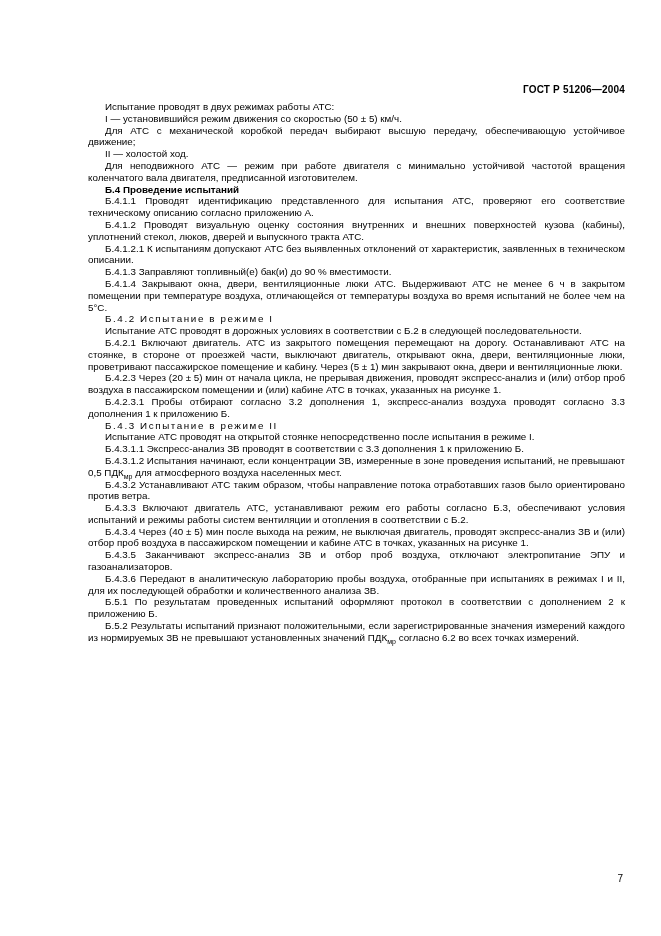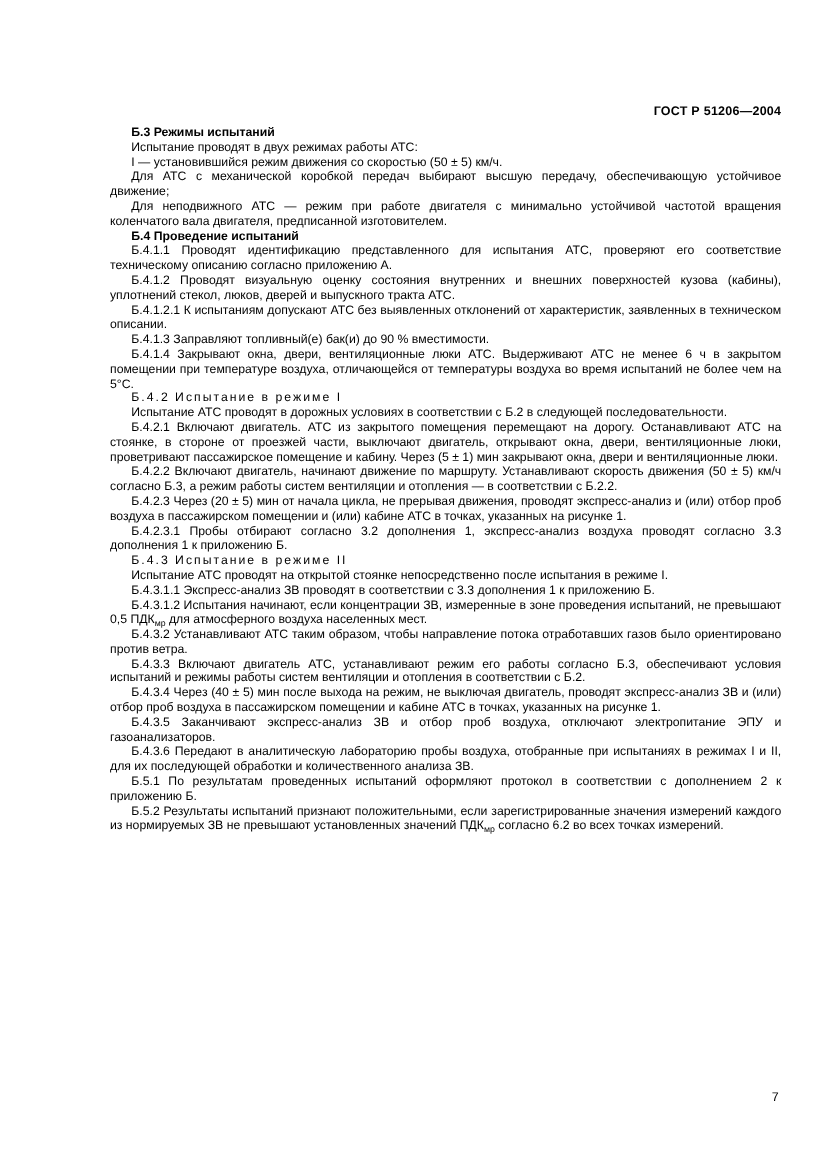--- a/index.html
+++ b/index.html
@@ -43,35 +43,34 @@
     font-size: 10px;
   }
 </style>
 </head>
 <body>
 
 <div class="page">
   <div class="doc-header">ГОСТ Р 51206—2004</div>
 
   <div class="doc-content">
-      <p class="para heading"><span>Б.3  Режимы испытаний</span></p>
       <p class="para body"><span>Испытание проводят в двух режимах работы АТС:</span></p>
       <p class="para body"><span>I — установившийся режим движения со скоростью (50 ± 5) км/ч.</span></p>
       <p class="para body"><span>Для АТС с механической коробкой передач выбирают высшую передачу, обеспечивающую устойчивое движение;</span></p>
+      <p class="para body"><span>II — холостой ход.</span></p>
       <p class="para body"><span>Для неподвижного АТС — режим при работе двигателя с минимально устойчивой частотой вращения коленчатого вала двигателя, предписанной изготовителем.</span></p>
       <p class="para heading"><span>Б.4  Проведение испытаний</span></p>
       <p class="para body"><span>Б.4.1.1 Проводят идентификацию представленного для испытания АТС, проверяют его соответствие техническому описанию согласно приложению А.</span></p>
       <p class="para body"><span>Б.4.1.2 Проводят визуальную оценку состояния внутренних и внешних поверхностей кузова (кабины), уплотнений стекол, люков, дверей и выпускного тракта АТС.</span></p>
       <p class="para body"><span>Б.4.1.2.1 К испытаниям допускают АТС без выявленных отклонений от характеристик, заявленных в техническом описании.</span></p>
       <p class="para body"><span>Б.4.1.3 Заправляют топливный(е) бак(и) до 90 % вместимости.</span></p>
       <p class="para body"><span>Б.4.1.4 Закрывают окна, двери, вентиляционные люки АТС. Выдерживают АТС не менее 6 ч в закрытом помещении при температуре воздуха, отличающейся от температуры воздуха во время испытаний не более чем на 5°С.</span></p>
       <p class="para spaced"><span>Б.4.2  Испытание в режиме I</span></p>
       <p class="para body"><span>Испытание АТС проводят в дорожных условиях в соответствии с Б.2 в следующей последовательности.</span></p>
       <p class="para body"><span>Б.4.2.1 Включают двигатель. АТС из закрытого помещения перемещают на дорогу. Останавливают АТС на стоянке, в стороне от проезжей части, выключают двигатель, открывают окна, двери, вентиляционные люки, проветривают пассажирское помещение и кабину. Через (5 ± 1)  мин закрывают окна, двери и вентиляционные люки.</span></p>
-      <p class="para body"><span>Б.4.2.2 Включают двигатель, начинают движение по маршруту. Устанавливают скорость движения (50 ± 5)  км/ч согласно Б.3, а режим работы систем вентиляции и отопления — в соответствии с Б.2.2.</span></p>
       <p class="para body"><span>Б.4.2.3 Через (20 ± 5) мин от начала цикла, не прерывая движения, проводят экспресс-анализ и (или) отбор проб воздуха в пассажирском помещении и (или) кабине АТС в точках, указанных на рисунке 1.</span></p>
       <p class="para body"><span>Б.4.2.3.1 Пробы отбирают согласно 3.2 дополнения 1, экспресс-анализ воздуха проводят согласно 3.3 дополнения 1 к приложению Б.</span></p>
       <p class="para spaced"><span>Б.4.3  Испытание в режиме II</span></p>
       <p class="para body"><span>Испытание АТС проводят на открытой стоянке непосредственно после испытания в режиме I.</span></p>
       <p class="para body"><span>Б.4.3.1.1 Экспресс-анализ ЗВ проводят в соответствии с 3.3 дополнения 1 к приложению Б.</span></p>
       <p class="para body"><span>Б.4.3.1.2 Испытания начинают, если концентрации ЗВ, измеренные в зоне проведения испытаний, не превышают 0,5 ПДК</span><sub>мр</sub><span> для атмосферного воздуха населенных мест.</span></p>
       <p class="para body"><span>Б.4.3.2 Устанавливают АТС таким образом, чтобы направление потока отработавших газов было ориентировано против ветра.</span></p>
       <p class="para body"><span>Б.4.3.3 Включают двигатель АТС, устанавливают режим его работы согласно Б.3, обеспечивают условия испытаний и режимы работы систем вентиляции и отопления в соответствии с Б.2.</span></p>
       <p class="para body"><span>Б.4.3.4 Через (40 ± 5) мин после выхода на режим, не выключая двигатель, проводят экспресс-анализ ЗВ и (или) отбор проб воздуха в пассажирском помещении и кабине АТС в точках, указанных на рисунке 1.</span></p>
       <p class="para body"><span>Б.4.3.5 Заканчивают экспресс-анализ ЗВ и отбор проб воздуха, отключают электропитание ЭПУ и газоанализаторов.</span></p>

